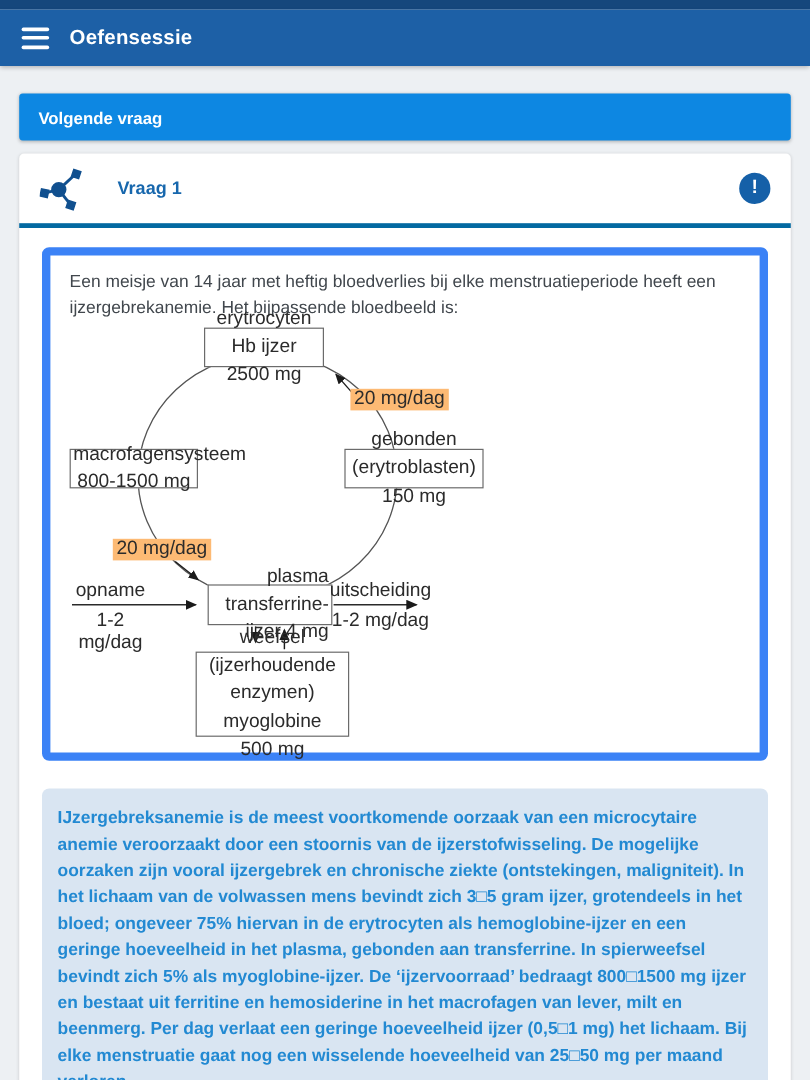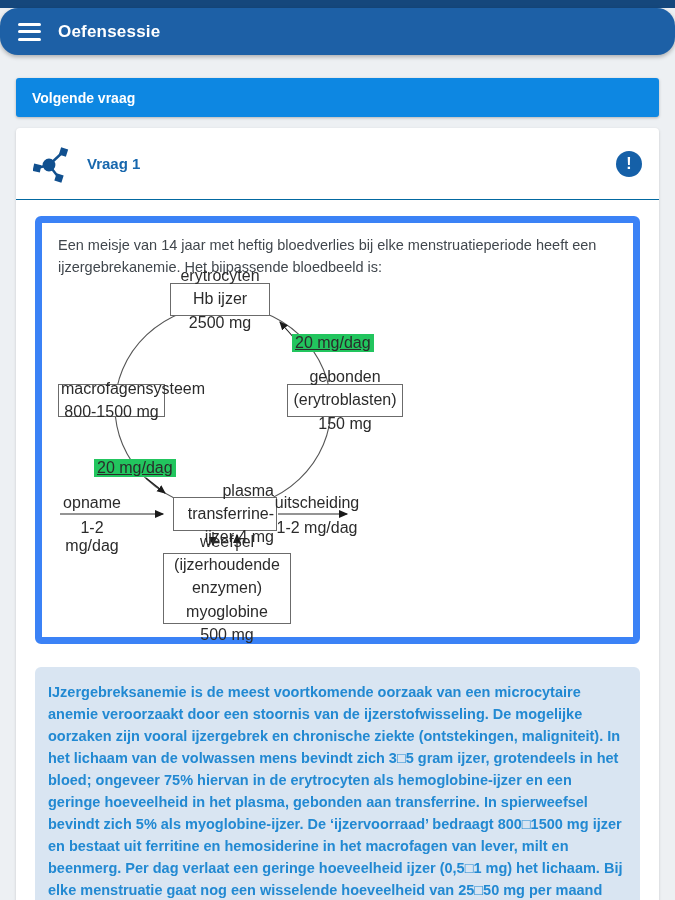--- a/index.html
+++ b/index.html
@@ -1,51 +1,51 @@
 <!DOCTYPE html>
 <html><head>
 <meta charset="utf-8">
 <style>
   * { margin:0; padding:0; box-sizing:border-box; }
   html,body { width:675px; height:900px; overflow:hidden; }
   body { font-family:"Liberation Sans", sans-serif; background:#edf0f3; }
 
   .status-bar { height:8px; }
   .app-bar { height:47px; display:flex; align-items:center; padding:0 18px;
-             box-shadow:0 2px 4px rgba(0,0,0,.28); position:relative; z-index:5;border-radius:18px; }
+             box-shadow:0 2px 4px rgba(0,0,0,.28); position:relative; z-index:5; }
   .hamburger { width:23px; height:18px; display:flex; flex-direction:column;
                justify-content:space-between; background:none; border:none; cursor:pointer; }
   .hamburger span { display:block; height:3px; background:#fff; border-radius:2px; }
   .app-title { color:#fff; font-weight:bold; font-size:17px; margin-left:17px; letter-spacing:.2px; }
 
   .content { padding:23px 16px 0; }
   .next-btn { width:100%; height:39px; border:none; border-radius:3px; cursor:pointer;
               display:flex; align-items:center; padding:0 16px; margin-bottom:11px;
               box-shadow:0 1px 3px rgba(0,0,0,.25); }
   .next-btn span { color:#ffffff; font-weight:bold; font-size:14px; }
 
   .card { background:#fff; border-radius:4px; box-shadow:0 1px 3px rgba(0,0,0,.16); }
-  .card-header { height:72px; display:flex; align-items:center; padding:0 17px;
-                 border-bottom:1px solid #0369a1; }
+  .card-header { height:62px; display:flex; align-items:center; padding:0 17px;
+                 border-bottom:4px solid #0369a1;gap:11px; }
   .q-title { color:#1767ad; font-weight:bold; font-size:15px; margin-left:16px; flex:1; }
   .info-btn { width:26px; height:26px; border-radius:50%; background:#1560a8; border:none;
               color:#fff; font-weight:bold; font-size:16px; line-height:1; cursor:pointer;
               display:flex; align-items:center; justify-content:center; }
   .card-body { padding:16px 19px 10px; }
 
   .question-box { border:7px solid #3b82f6; border-radius:6px; padding:12px 16px 6px; }
   .q-text { font-size:14.5px; color:#41474d; line-height:1.5; }
   .diagram { position:relative; height:350px; margin-top:2px;
              font-size:16px; color:#2b2b2b; }
   .dsvg { position:absolute; left:0; top:0; }
   .dbox { position:absolute; background:#fff; border:1px solid #6b6b6b; text-align:center;
           display:flex; flex-direction:column; justify-content:center; line-height:1.45;
           padding:1px 2px; }
   .dlabel { position:absolute; white-space:nowrap; }
-  .dlabel.onarc { background:#22c55e; padding:0 3px;text-decoration:underline; }
+  .dlabel.onarc { background:#fdba74; padding:0 3px; }
   .dlabel.centered { text-align:center; white-space:normal; }
 
   .explanation { margin-top:23px; border-radius:6px; padding:14px 13px; }
   .explanation p { font-size:14.5px; line-height:1.52; font-weight:600; }
 </style>
 </head>
 <body>
 
 <div class="screen">
   <div class="status-bar" style="background: rgb(21, 71, 124);"></div>

